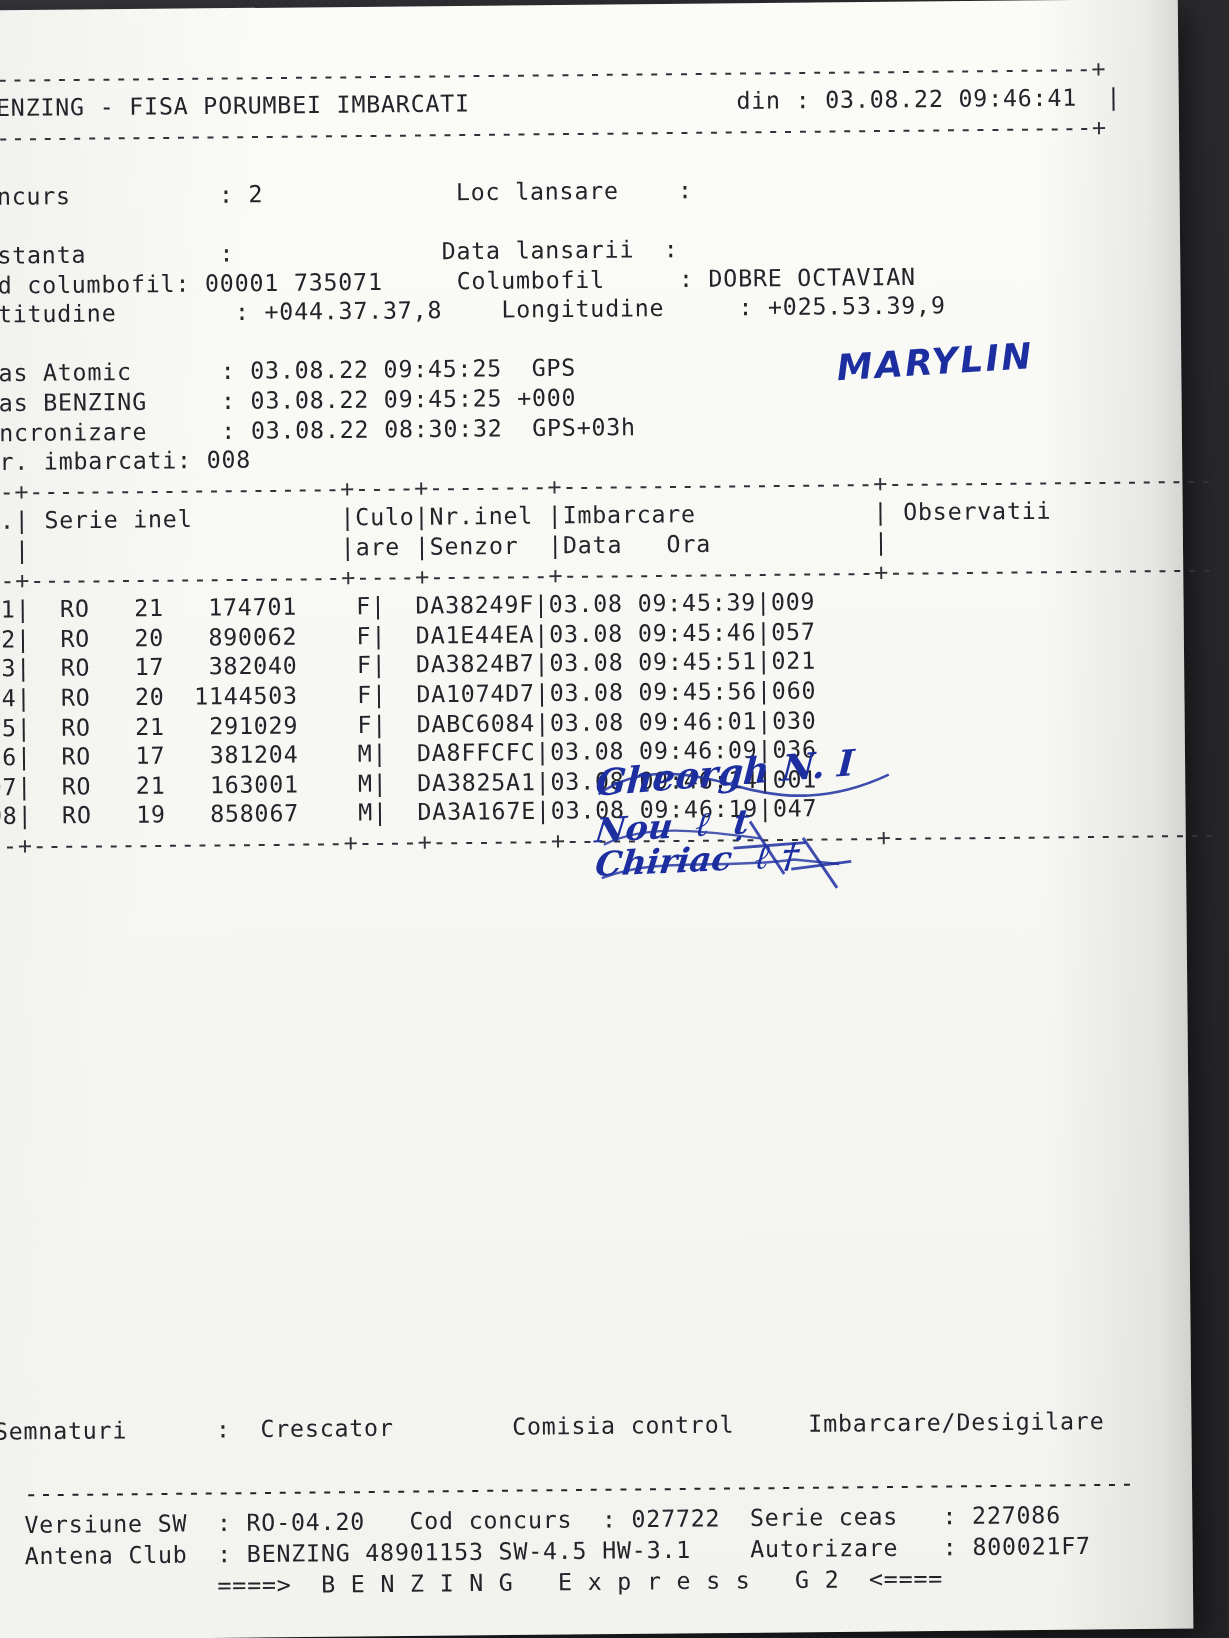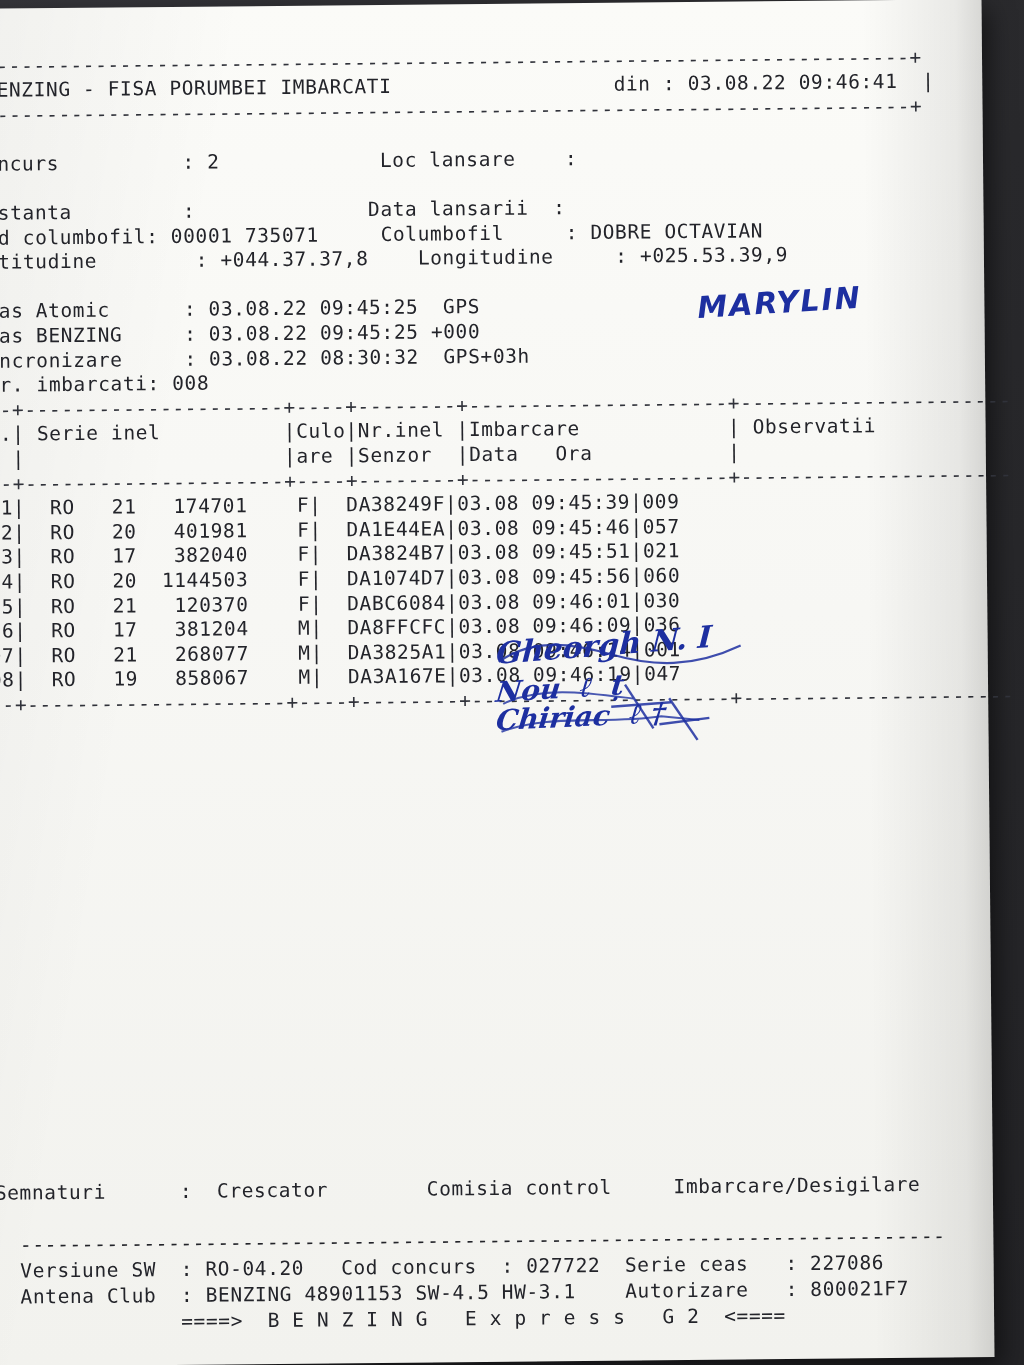--- a/index.html
+++ b/index.html
@@ -136,26 +136,26 @@
 
 <span>eas Atomic</span>      <span>: 03.08.22 09:45:25  GPS</span>
 <span>eas BENZING</span>     <span>: 03.08.22 09:45:25 +000</span>
 <span>incronizare</span>     <span>: 03.08.22 08:30:32  GPS+03h</span>
 <span>or. imbarcati:</span> <span>008</span>
 <span class="rule">--+---------------------+----+--------+---------------------+----------------------</span>
 <span>r.| Serie inel          |Culo|Nr.inel |Imbarcare            | Observatii</span>
 <span>  |                     |are |Senzor  |Data   Ora           |</span>
 <span class="rule">--+---------------------+----+--------+---------------------+----------------------</span>
 <span><span>01</span>|  <span>RO</span>   <span>21</span>   <span>174701</span>    <span>F</span>|  <span>DA38249F</span>|<span>03.08</span> <span>09:45:39</span>|<span>009</span></span>
-<span><span>02</span>|  <span>RO</span>   <span>20</span>   <span>401981</span>    <span>F</span>|  <span>DA1E44EA</span>|<span>03.08</span> <span>09:45:46</span>|<span>057</span></span>
+<span><span>02</span>|  <span>RO</span>   <span>20</span>   <span>890062</span>    <span>F</span>|  <span>DA1E44EA</span>|<span>03.08</span> <span>09:45:46</span>|<span>057</span></span>
 <span><span>03</span>|  <span>RO</span>   <span>17</span>   <span>382040</span>    <span>F</span>|  <span>DA3824B7</span>|<span>03.08</span> <span>09:45:51</span>|<span>021</span></span>
 <span><span>04</span>|  <span>RO</span>   <span>20</span>  <span>1144503</span>    <span>F</span>|  <span>DA1074D7</span>|<span>03.08</span> <span>09:45:56</span>|<span>060</span></span>
-<span><span>05</span>|  <span>RO</span>   <span>21</span>   <span>120370</span>    <span>F</span>|  <span>DABC6084</span>|<span>03.08</span> <span>09:46:01</span>|<span>030</span></span>
+<span><span>05</span>|  <span>RO</span>   <span>21</span>   <span>291029</span>    <span>F</span>|  <span>DABC6084</span>|<span>03.08</span> <span>09:46:01</span>|<span>030</span></span>
 <span><span>06</span>|  <span>RO</span>   <span>17</span>   <span>381204</span>    <span>M</span>|  <span>DA8FFCFC</span>|<span>03.08</span> <span>09:46:09</span>|<span>036</span></span>
-<span><span>07</span>|  <span>RO</span>   <span>21</span>   <span>268077</span>    <span>M</span>|  <span>DA3825A1</span>|<span>03.08</span> <span>09:46:14</span>|<span>001</span></span>
+<span><span>07</span>|  <span>RO</span>   <span>21</span>   <span>163001</span>    <span>M</span>|  <span>DA3825A1</span>|<span>03.08</span> <span>09:46:14</span>|<span>001</span></span>
 <span><span>08</span>|  <span>RO</span>   <span>19</span>   <span>858067</span>    <span>M</span>|  <span>DA3A167E</span>|<span>03.08</span> <span>09:46:19</span>|<span>047</span></span>
 <span class="rule">--+---------------------+----+--------+---------------------+----------------------</span></pre>
 
     <pre class="print-footer"><span>Semnaturi      :  Crescator        Comisia control     Imbarcare/Desigilare</span>
 
 <span class="rule">  ---------------------------------------------------------------------------</span>
 <span>  Versiune SW  : RO-04.20   Cod concurs  : 027722  Serie ceas   : 227086</span>
 <span>  Antena Club  : BENZING 48901153 SW-4.5 HW-3.1    Autorizare   : 800021F7</span>
 <span>               ====&gt;  B E N Z I N G   E x p r e s s   G 2  &lt;====</span></pre>
 

